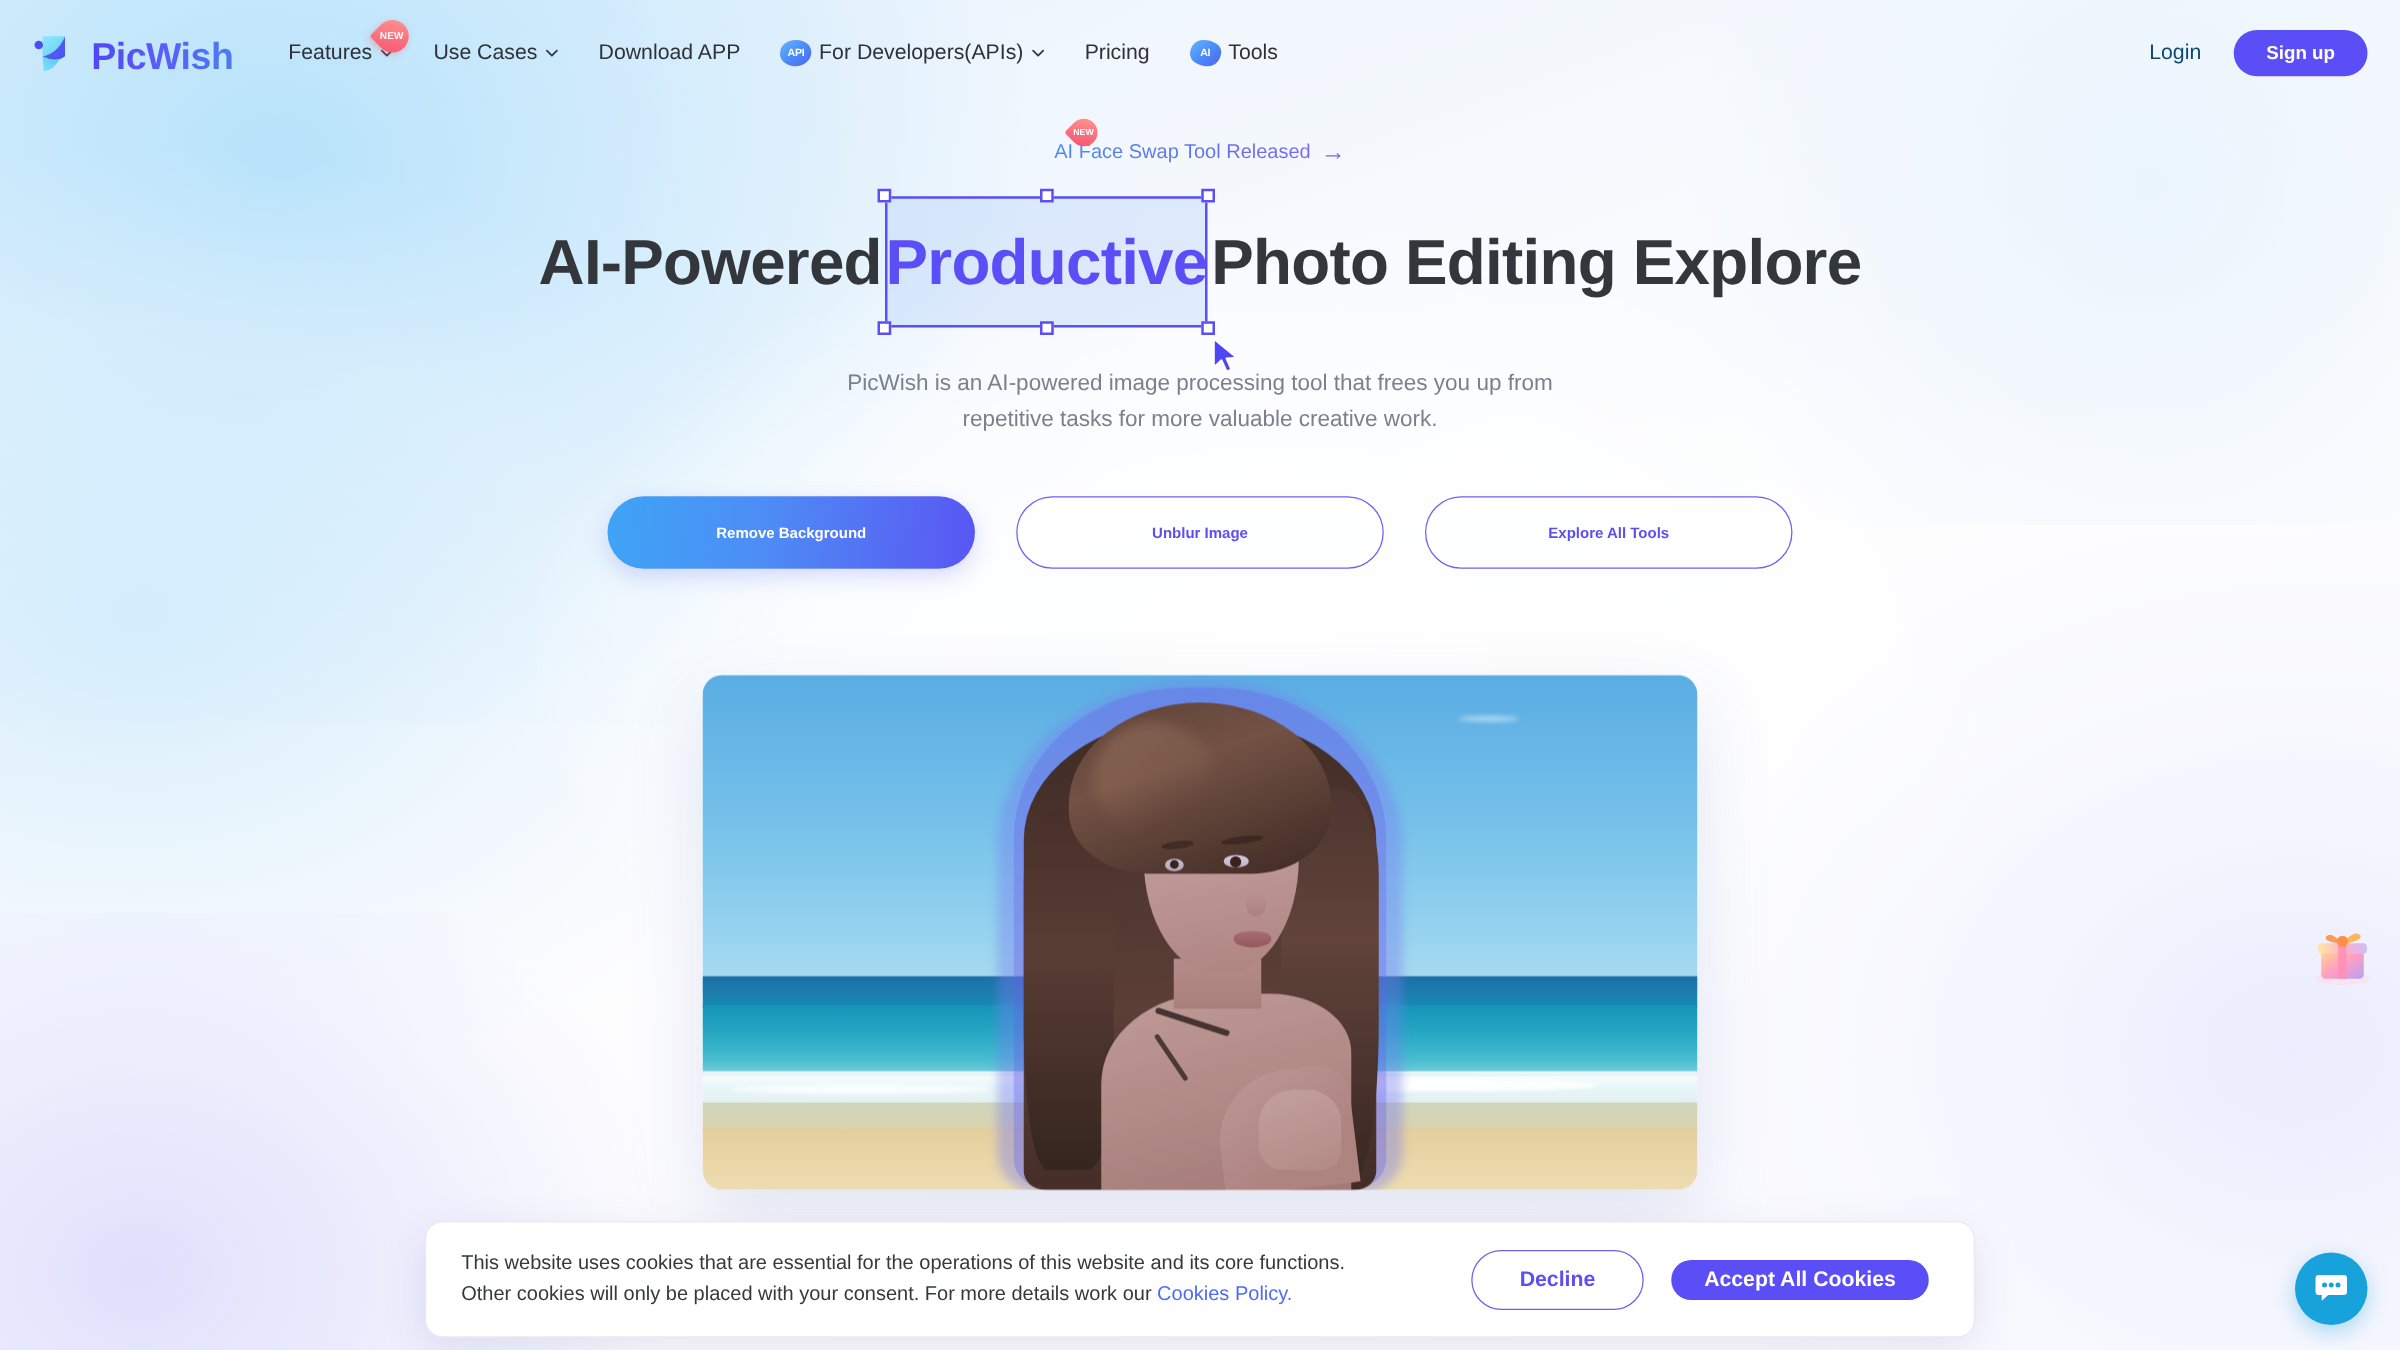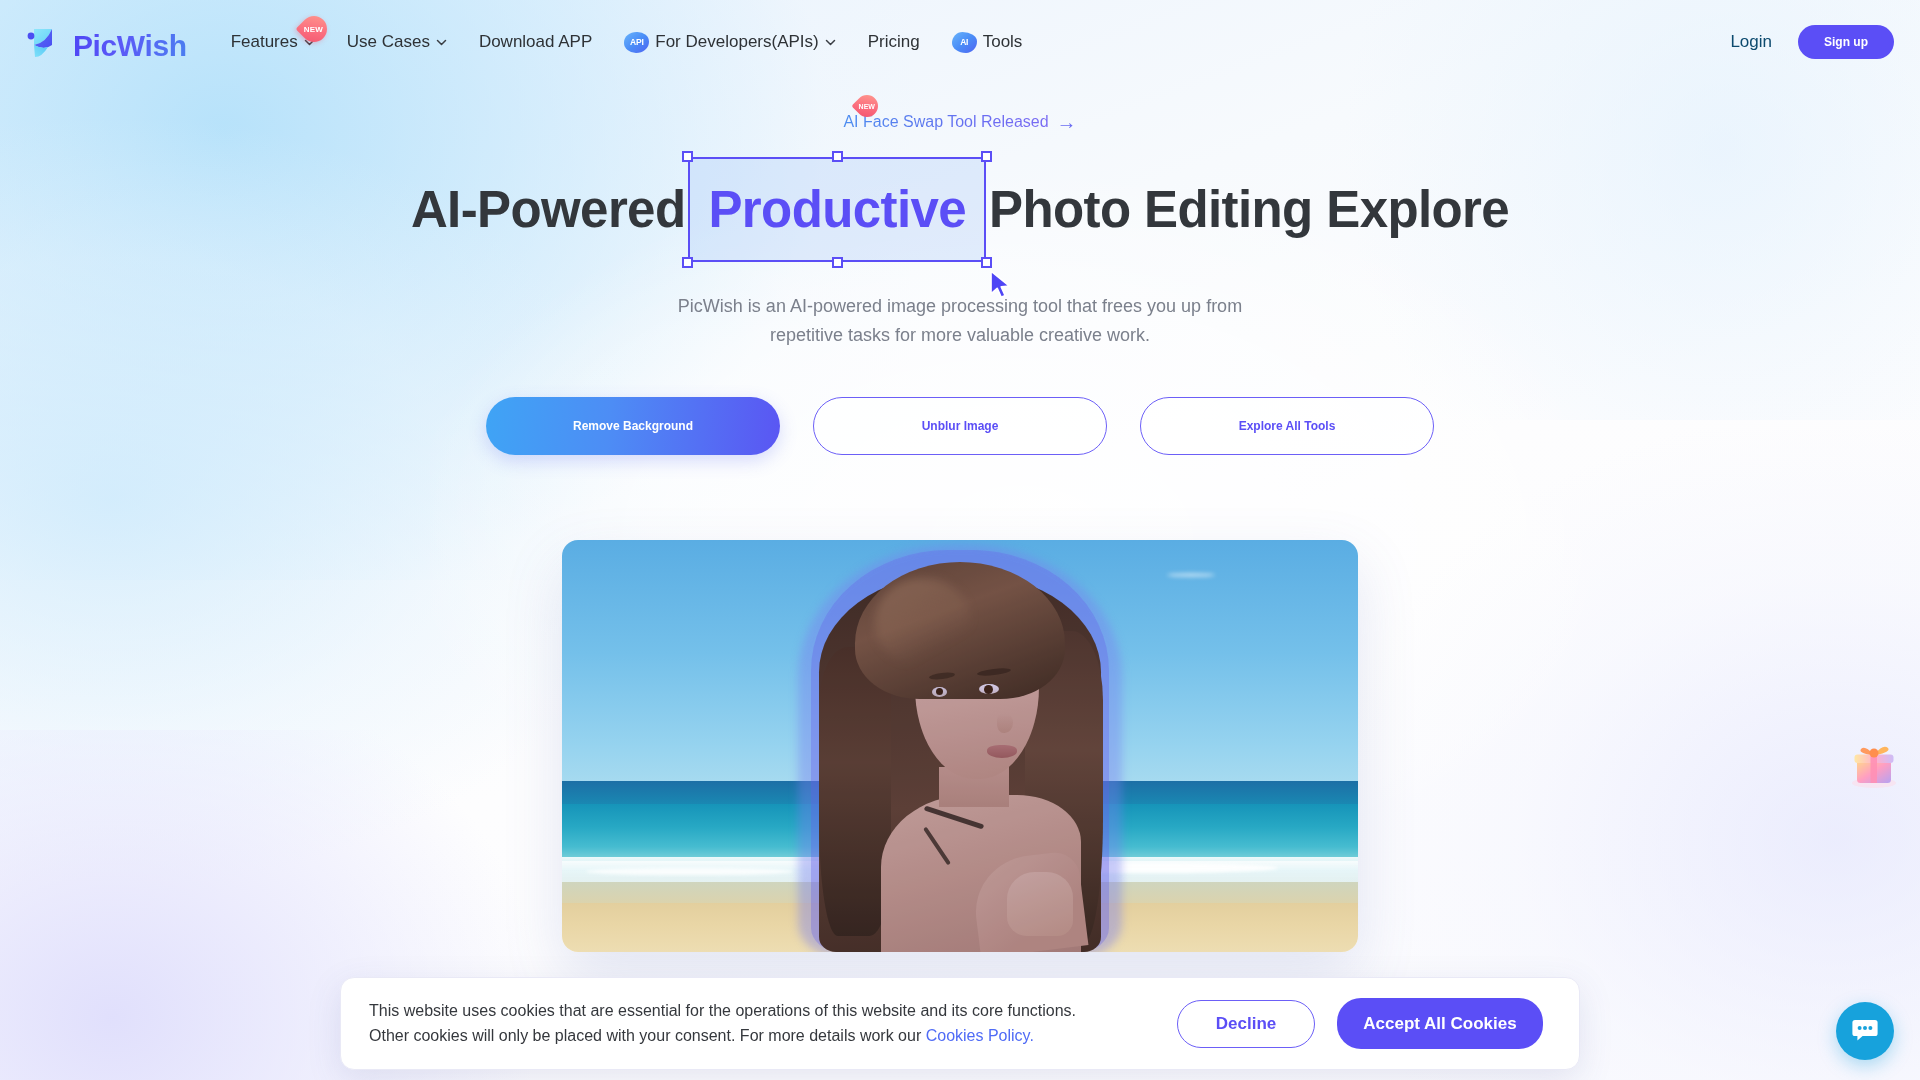--- a/index.html
+++ b/index.html
@@ -80,21 +80,21 @@
     background:linear-gradient(140deg,#69b4fb 0%,#4a8df7 50%,#4f63f2 100%);
     display:flex; align-items:center; justify-content:center;
     color:#fff; font-size:8.5px; font-weight:700; letter-spacing:-.2px;
     flex:none;
   }
   .pill-icon.gear{ border-radius:42% 58% 44% 56% / 52% 44% 56% 48%; }
 
   .header-right{ margin-left:auto; display:flex; align-items:center; gap:26px; }
   .login-link{ font-size:17px; color:#0c4a6e; cursor:pointer; }
   .signup-btn{
-    background:#5b4ef6; color:#fff; font-size:12px; font-weight:600;
+    background:#5b4ef6; color:#fff; font-size:15px; font-weight:600;
     border:none; border-radius:22px; padding:10px 26px; cursor:pointer;
   }
 
   
   .hero{ position:absolute; z-index:20; left:0; top:0; width:1920px; }
   .announce{
     position:absolute; left:0; right:0; top:112px; text-align:center;
   }
   .announce-inner{
     display:inline-flex; align-items:center; position:relative; cursor:pointer;
@@ -117,21 +117,21 @@
   .announce-arrow{
     margin-left:8px; font-size:20px; color:#6a6cf2; line-height:1;
   }
 
   .headline{
     position:absolute; left:0; right:0; top:180px; text-align:center;
     font-size:51px; font-weight:700; color:#33373c; letter-spacing:-.6px;
     white-space:nowrap; line-height:1.18;
   }
   .headline .sel-wrap{
-    position:relative; display:inline-block; padding:0 20px; margin:0 3px;
+    position:relative; display:inline-block; padding:0 0; margin:0 3px;
   }
   .sel-box{
     position:absolute; left:0; right:0; top:-23px; bottom:-22px;
     background:rgba(164,198,248,.30);
     border:2px solid #5b4ef6;
     pointer-events:none;
   }
   .sel-word{
     position:relative; z-index:2; color:#5b4ef6;
   }
@@ -349,21 +349,21 @@
     font-size:16px; color:#35383d; line-height:1.55; flex:1;
   }
   .cookie-link{ color:#4f6bf6; text-decoration:none; cursor:pointer; }
   .cookie-btns{ display:flex; align-items:center; gap:22px; }
   .btn-decline{
     width:138px; height:48px; border-radius:24px;
     border:1.5px solid #6c5ff7; background:#fff; color:#5b4ef6;
     font-size:17px; font-weight:700; cursor:pointer;
   }
   .btn-accept{
-    width:206px; height:51px; border-radius:24px; border:none;
+    width:206px; height:32px; border-radius:24px; border:none;
     background:#5b4ef6; color:#fff; font-size:17px; font-weight:700; cursor:pointer;
   }
 
   
   .gift{
     position:absolute; z-index:35; right:18px; top:735px;
     width:56px; height:56px; cursor:pointer;
   }
   .chat-fab{
     position:absolute; z-index:45; right:26px; bottom:20px;

